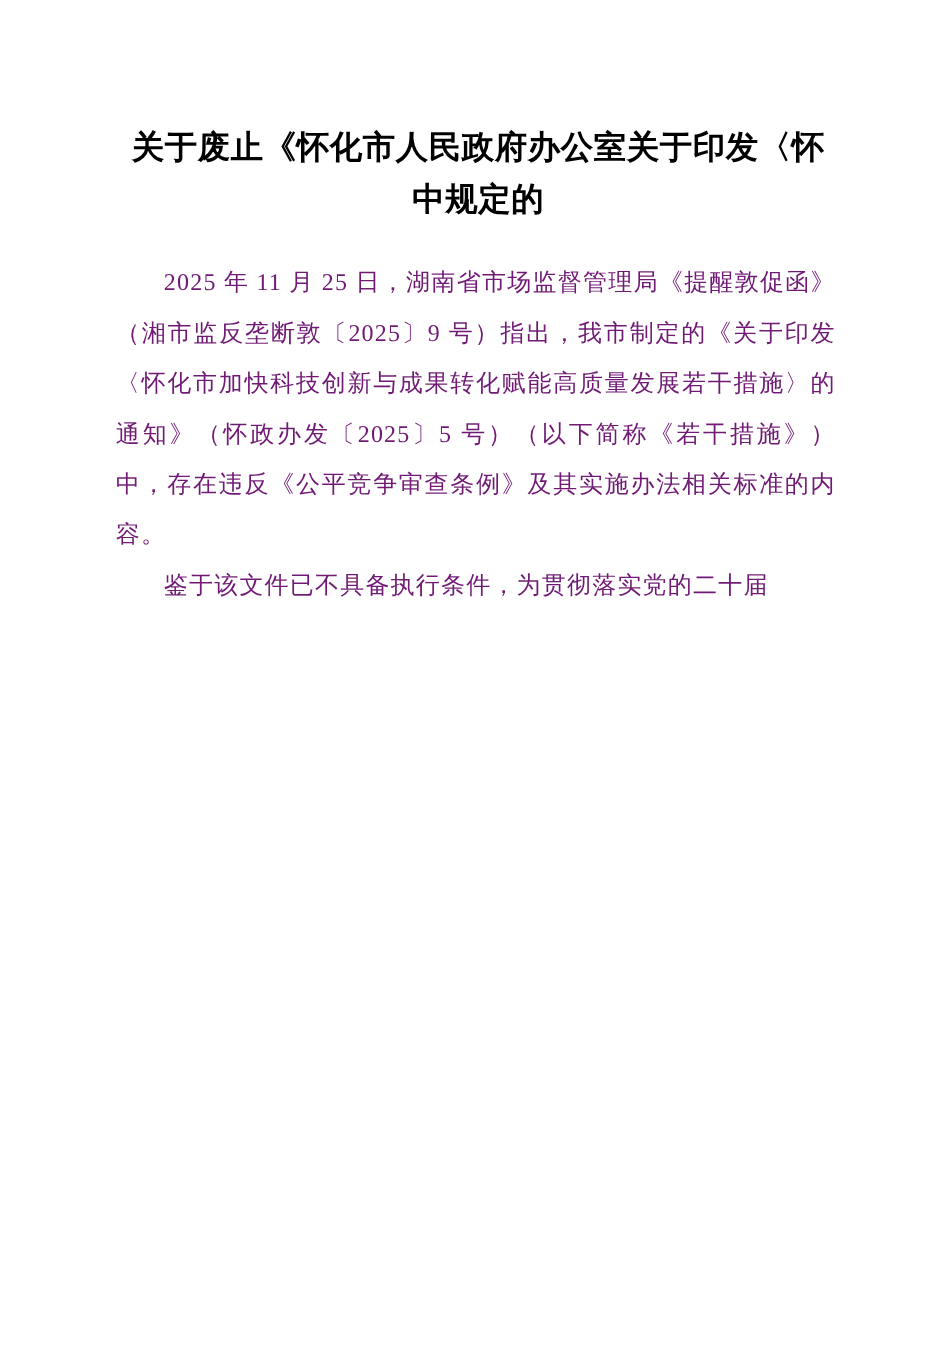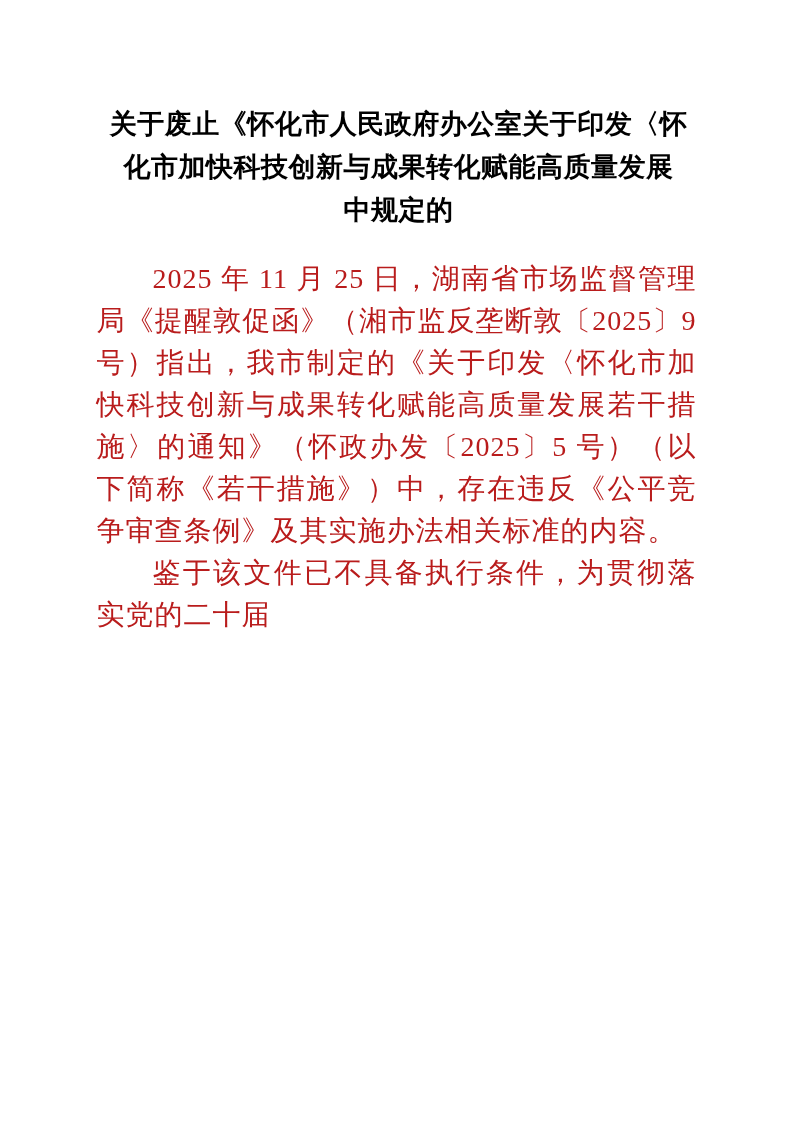--- a/index.html
+++ b/index.html
@@ -25,40 +25,39 @@
     font-weight: bold;
     font-size: 27px;
     line-height: 43px;
     letter-spacing: 0.5px;
     color: #000000;
   }
   .doc-body {
     width: 600px;
     margin: 27px auto 0;
     font-family: "Liberation Serif", serif;
-    font-size: 28px;
+    font-size: 20px;
     line-height: 42px;
     letter-spacing: 1px;
     text-align: justify;
-    color: #b91c1c;
+    color: #701a75;
   }
   .doc-body p {
     margin: 0;
     padding: 0;
     text-indent: 2em;
   }
 </style>
 </head>
 <body>
 
 <div class="page">
 
   <h1 class="doc-title">
     <div>关于废止《怀化市人民政府办公室关于印发〈怀</div>
-    <div>化市加快科技创新与成果转化赋能高质量发展</div>
     <div>中规定的</div>
   </h1>
 
   <div class="doc-body">
     <p>2025 年 11 月 25 日，湖南省市场监督管理局《提醒敦促函》（湘市监反垄断敦〔2025〕9 号）指出，我市制定的《关于印发〈怀化市加快科技创新与成果转化赋能高质量发展若干措施〉的通知》（怀政办发〔2025〕5 号）（以下简称《若干措施》）中，存在违反《公平竞争审查条例》及其实施办法相关标准的内容。</p>
     <p>鉴于该文件已不具备执行条件，为贯彻落实党的二十届</p>
   </div>
 
 </div>
 

